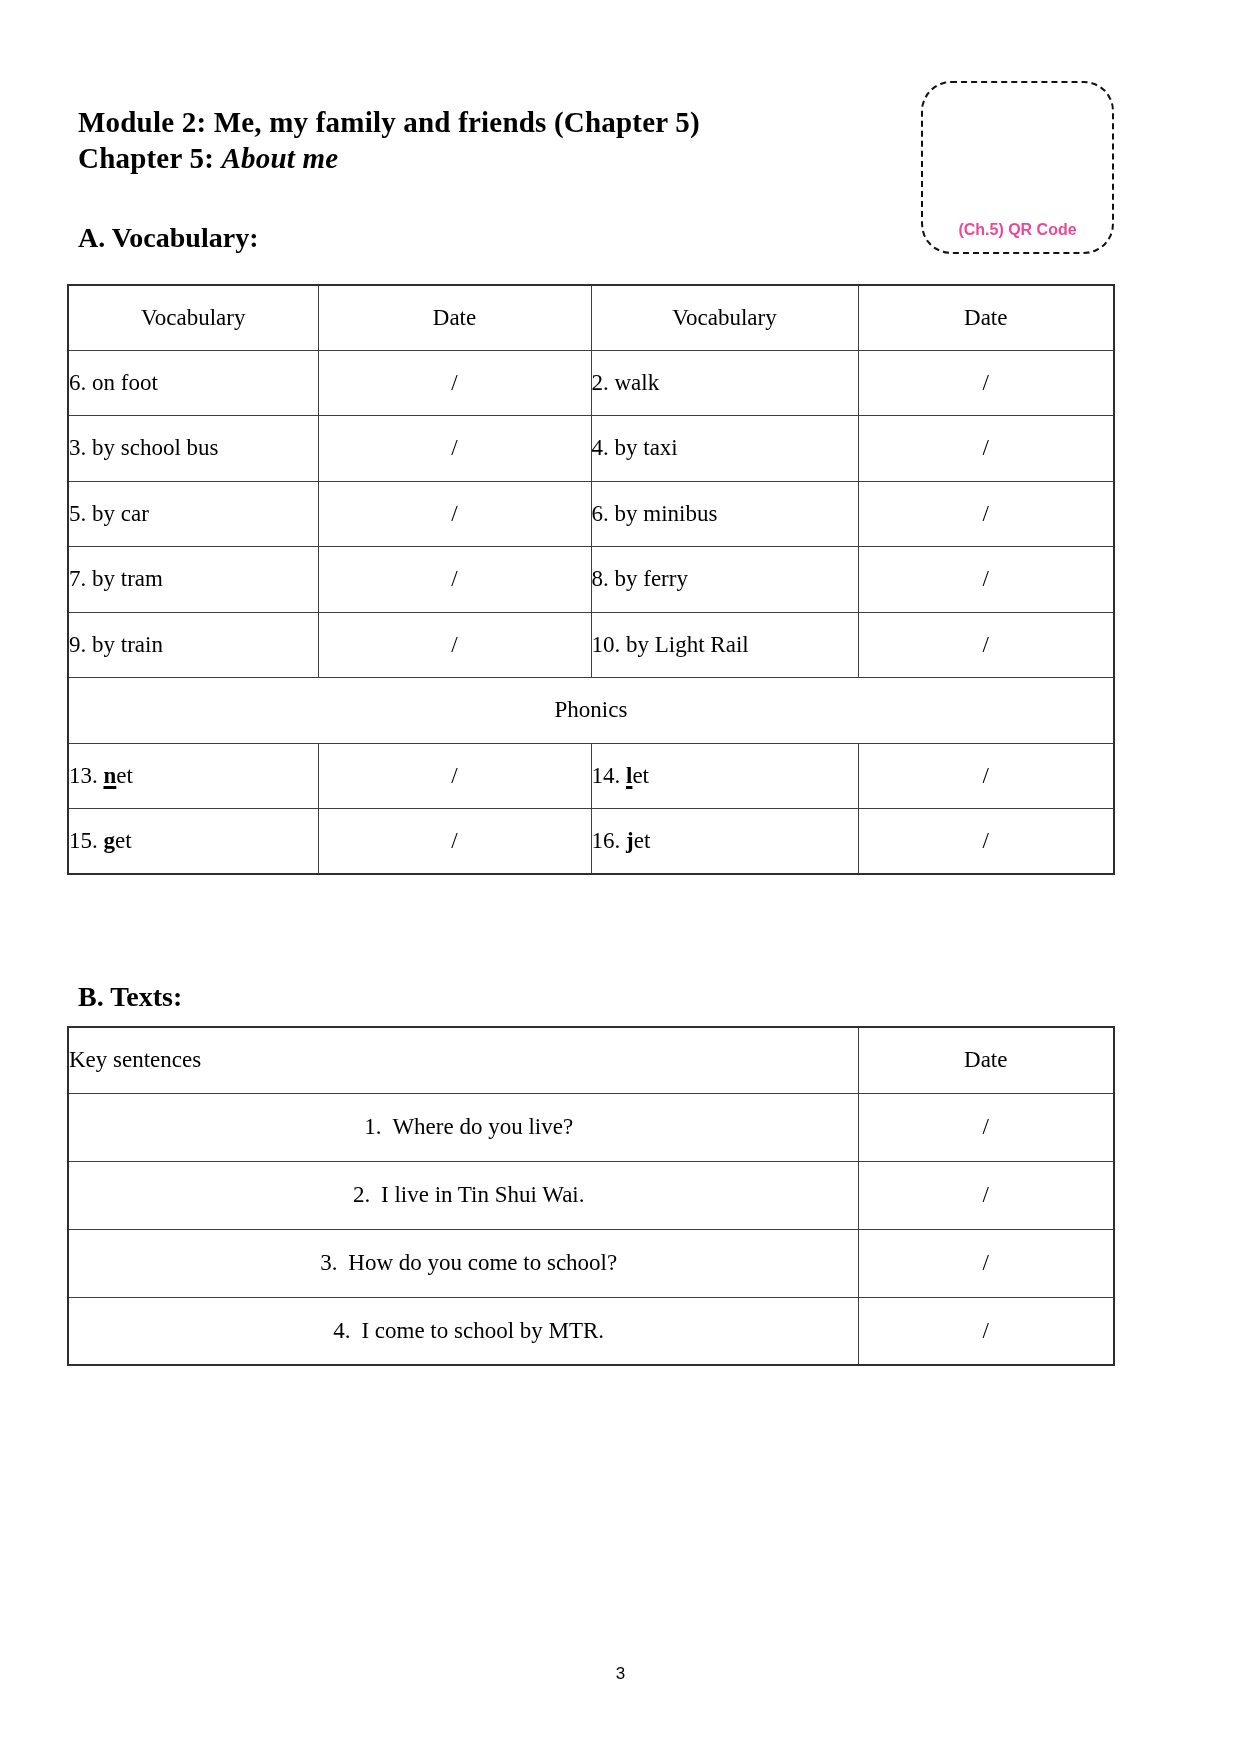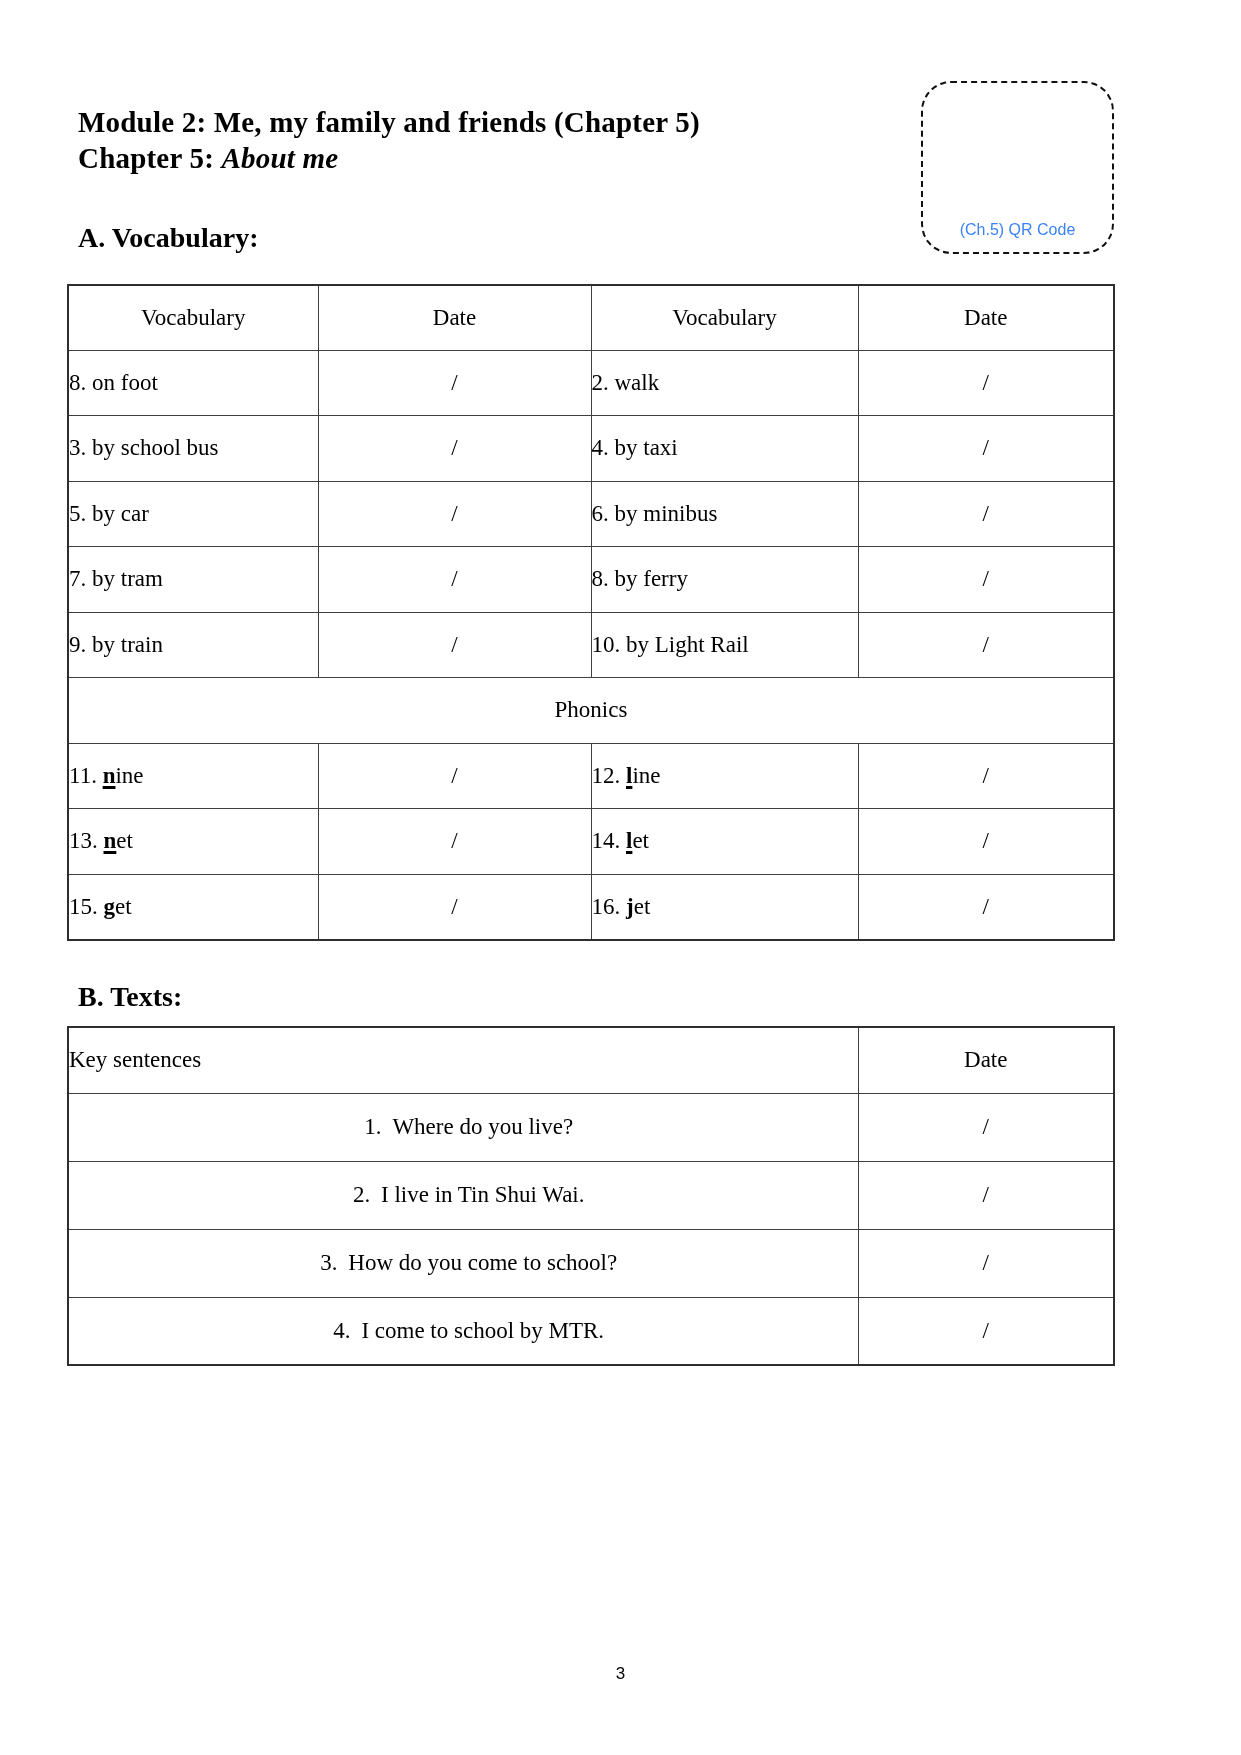--- a/index.html
+++ b/index.html
@@ -21,21 +21,21 @@
   
   .qr-box{
     position:absolute;left:921px;top:81px;width:193px;height:173px;
     border:2.5px dashed #111;border-radius:30px;
     box-sizing:border-box;
   }
   .qr-label{
     position:absolute;left:0;right:0;bottom:13px;
     text-align:center;
     font-family:"Liberation Sans","DejaVu Sans",sans-serif;
-    font-weight:normal;font-size:16px;color:#3b82f6;
+    font-weight:bold;font-size:16px;color:#ec4899;
   }
   
   .section-heading{
     position:absolute;left:78px;
     font-size:28px;font-weight:bold;
   }
   .heading-a{top:222px;text-align:right;}
   .heading-b{top:981px;}
   
   table.sheet{
@@ -102,21 +102,21 @@
         <col style="width:256px">
     </colgroup>
     <tbody>
         <tr class="vhead">
       <th class="hdr">Vocabulary</th>
       <th class="hdr">Date</th>
       <th class="hdr">Vocabulary</th>
       <th class="hdr">Date</th>
     </tr>
     <tr class="vrow">
-      <td class="vocab-cell">8. on foot</td>
+      <td class="vocab-cell">6. on foot</td>
       <td class="date-cell">/</td>
       <td class="vocab-cell">2. walk</td>
       <td class="date-cell">/</td>
     </tr>
     <tr class="vrow">
       <td class="vocab-cell">3. by school bus</td>
       <td class="date-cell">/</td>
       <td class="vocab-cell">4. by taxi</td>
       <td class="date-cell">/</td>
     </tr>
@@ -133,26 +133,20 @@
       <td class="date-cell">/</td>
     </tr>
     <tr class="vrow">
       <td class="vocab-cell">9. by train</td>
       <td class="date-cell">/</td>
       <td class="vocab-cell">10. by Light Rail</td>
       <td class="date-cell">/</td>
     </tr>
     <tr class="phonics-row">
       <td class="phonics-cell" colspan="4">Phonics</td>
-    </tr>
-    <tr class="vrow">
-      <td class="vocab-cell"><span>11. </span><span class="phon">n</span><span>ine</span></td>
-      <td class="date-cell">/</td>
-      <td class="vocab-cell"><span>12. </span><span class="phon">l</span><span>ine</span></td>
-      <td class="date-cell">/</td>
     </tr>
     <tr class="vrow">
       <td class="vocab-cell"><span>13. </span><span class="phon">n</span><span>et</span></td>
       <td class="date-cell">/</td>
       <td class="vocab-cell"><span>14. </span><span class="phon">l</span><span>et</span></td>
       <td class="date-cell">/</td>
     </tr>
     <tr class="vrow">
       <td class="vocab-cell"><span>15. </span><span class="phon">g</span><span>et</span></td>
       <td class="date-cell">/</td>

